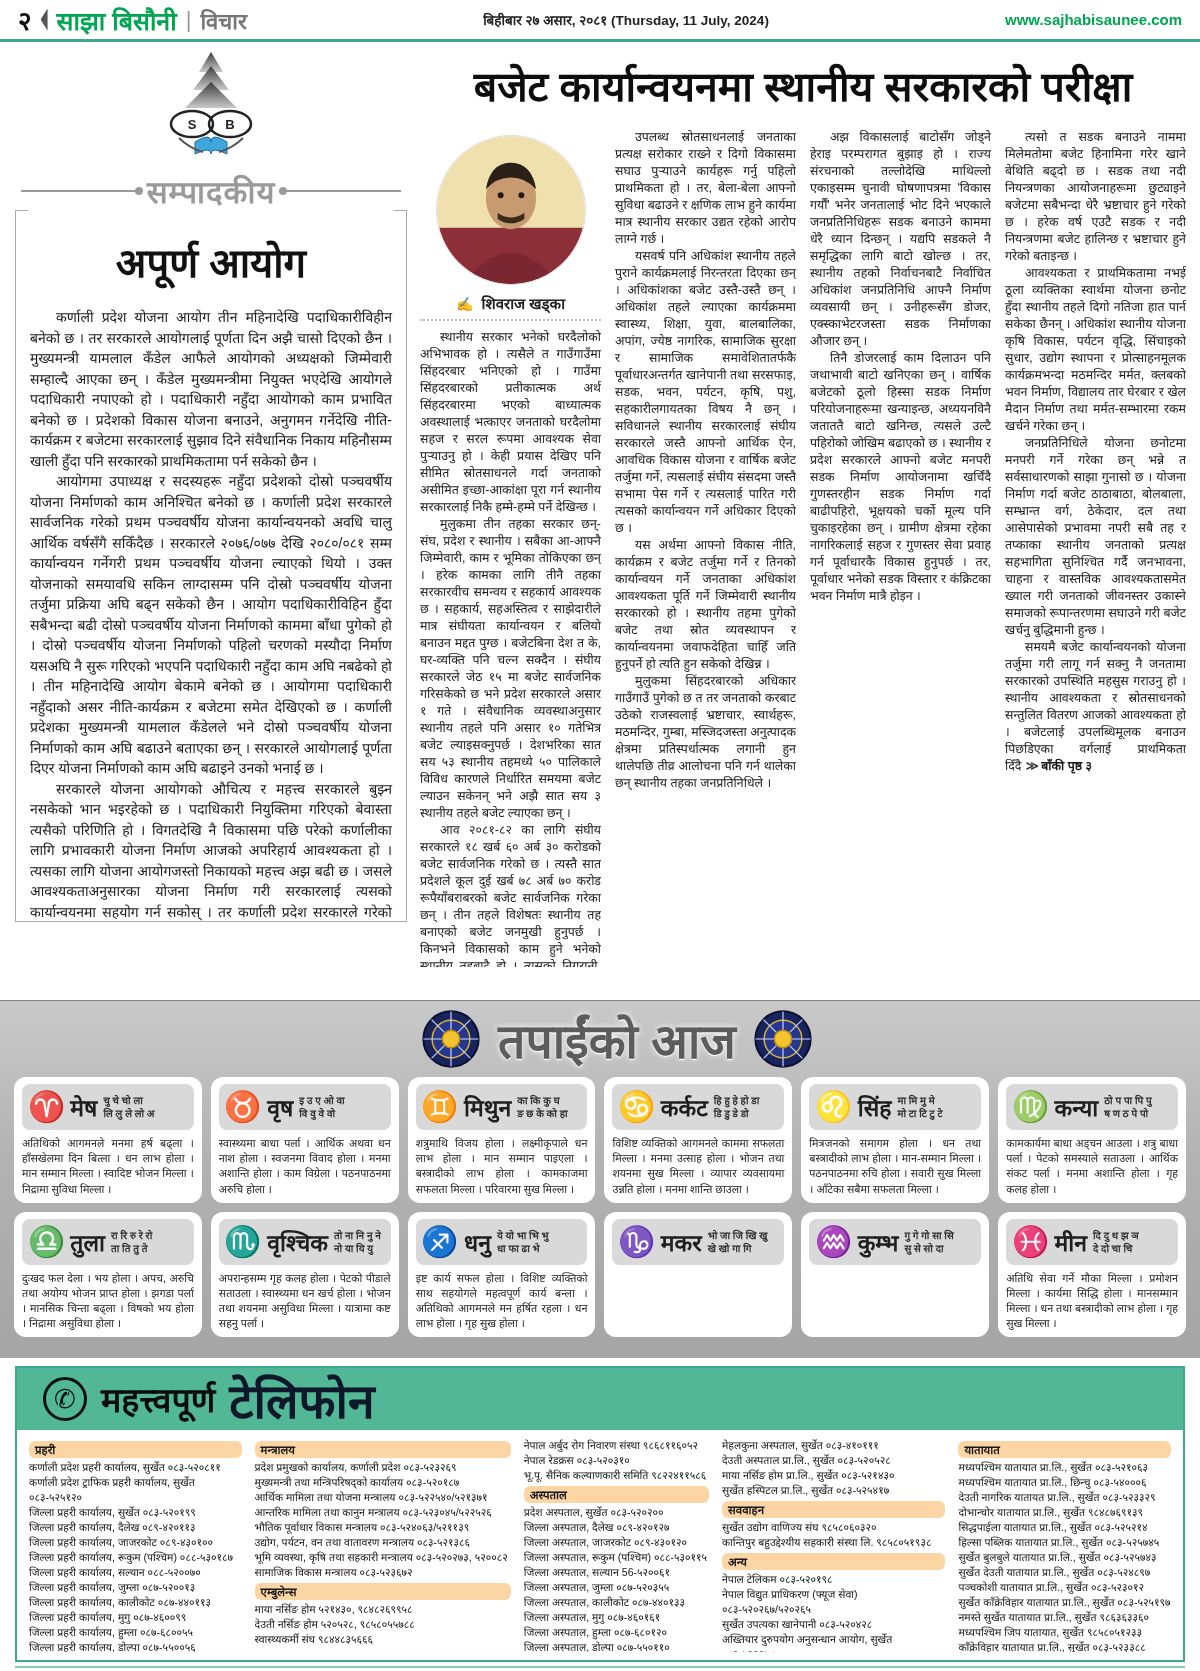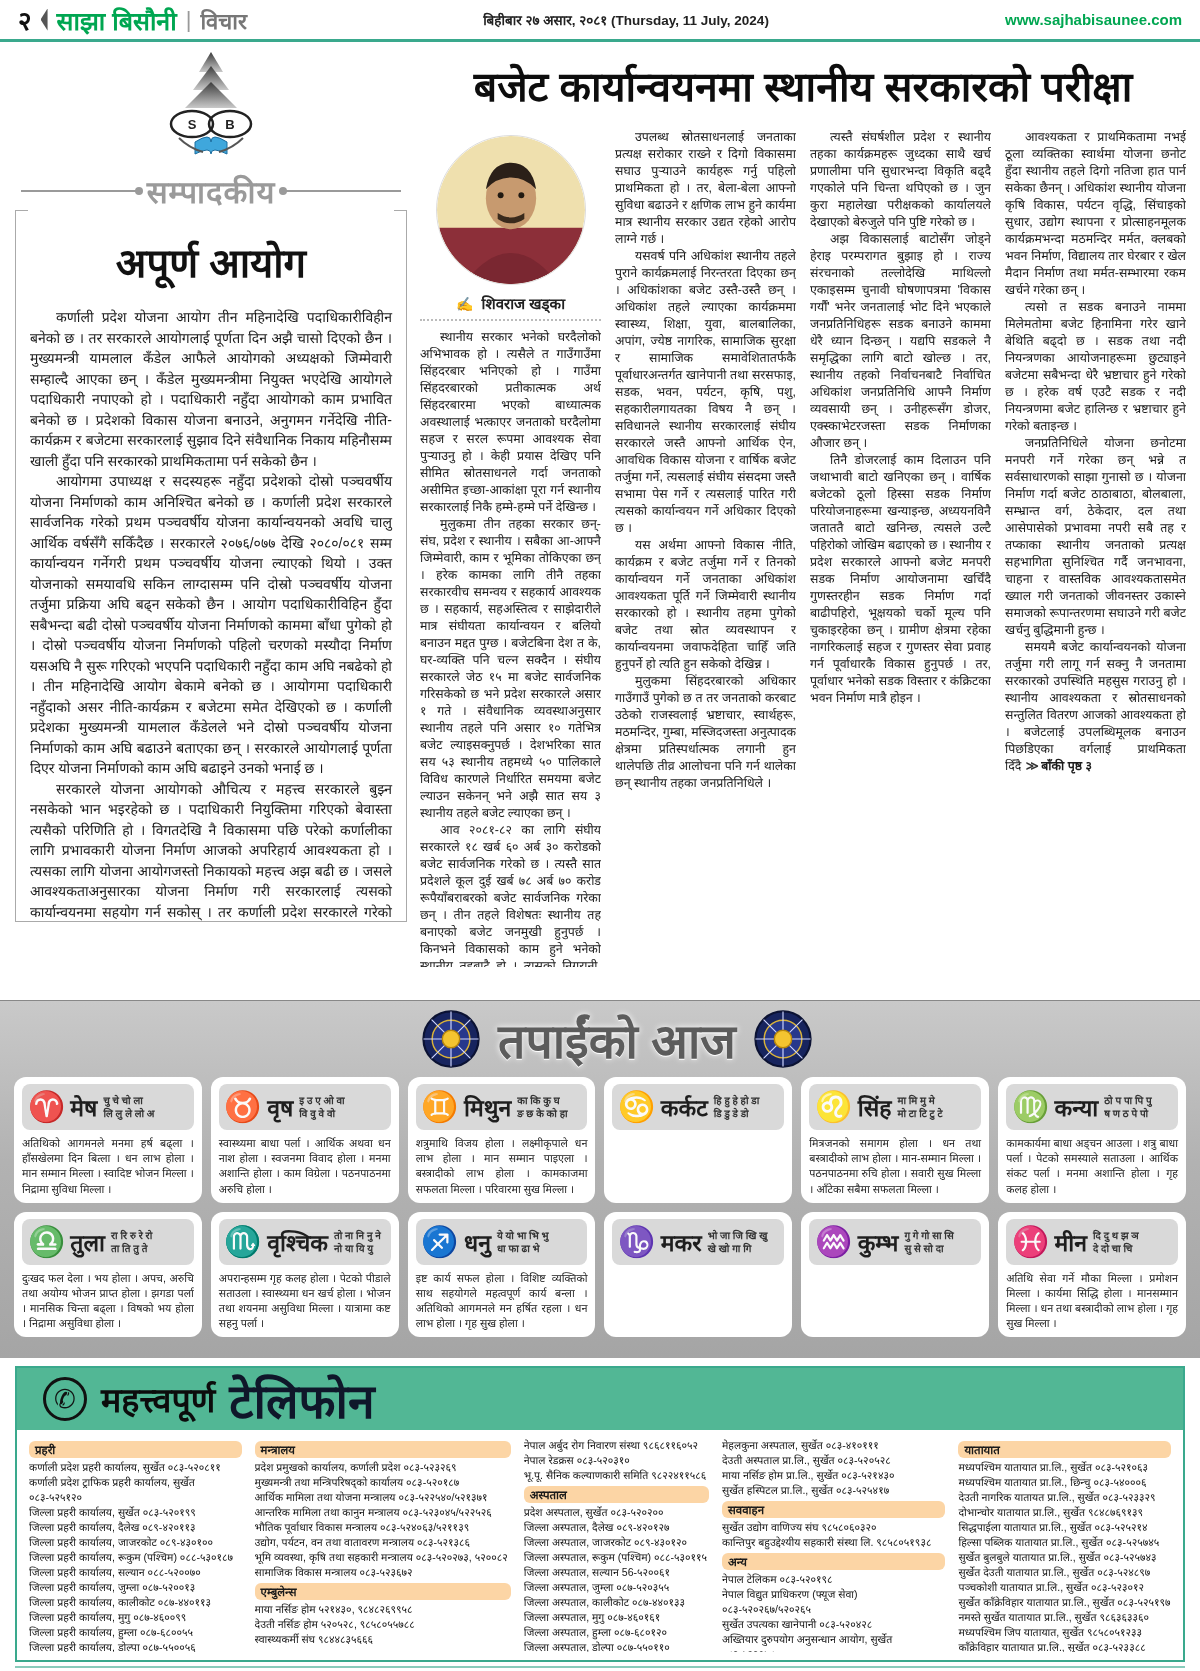--- a/index.html
+++ b/index.html
@@ -166,27 +166,26 @@
             <p class="art-p">आव २०८१-८२ का लागि संघीय सरकारले १८ खर्ब ६० अर्ब ३० करोडको बजेट सार्वजनिक गरेको छ । त्यस्तै सात प्रदेशले कूल दुई खर्ब ७८ अर्ब ७० करोड रूपैयाँबराबरको बजेट सार्वजनिक गरेका छन् । तीन तहले विशेषतः स्थानीय तह बनाएको बजेट जनमुखी हुनुपर्छ । किनभने विकासको काम हुने भनेको स्थानीय तहबाटै हो । त्यसको निगरानी, खबरदारी पनि स्थानीय तहकै हो । त्यसैले स्थानीय सरकार आफैंले ल्याएको योजना, नीति तथा कार्यक्रम, बजेट कार्यान्वयनका लागि झन् बढी सक्रिय हुनुपर्छ ।</p>
           </div>
       </div>
       <div class="art-col" id="art-col-1">
           <p class="art-p">उपलब्ध स्रोतसाधनलाई जनताका प्रत्यक्ष सरोकार राख्ने र दिगो विकासमा सघाउ पुर्‍याउने कार्यहरू गर्नु पहिलो प्राथमिकता हो । तर, बेला-बेला आफ्नो सुविधा बढाउने र क्षणिक लाभ हुने कार्यमा मात्र स्थानीय सरकार उद्यत रहेको आरोप लाग्ने गर्छ ।</p>
           <p class="art-p">यसवर्ष पनि अधिकांश स्थानीय तहले पुराने कार्यक्रमलाई निरन्तरता दिएका छन् । अधिकांशका बजेट उस्तै-उस्तै छन् । अधिकांश तहले ल्याएका कार्यक्रममा स्वास्थ्य, शिक्षा, युवा, बालबालिका, अपांग, ज्येष्ठ नागरिक, सामाजिक सुरक्षा र सामाजिक समावेशितातर्फकै पूर्वाधारअन्तर्गत खानेपानी तथा सरसफाइ, सडक, भवन, पर्यटन, कृषि, पशु, सहकारीलगायतका विषय नै छन् । सविधानले स्थानीय सरकारलाई संघीय सरकारले जस्तै आफ्नो आर्थिक ऐन, आवधिक विकास योजना र वार्षिक बजेट तर्जुमा गर्ने, त्यसलाई संघीय संसदमा जस्तै सभामा पेस गर्ने र त्यसलाई पारित गरी त्यसको कार्यान्वयन गर्ने अधिकार दिएको छ ।</p>
           <p class="art-p">यस अर्थमा आफ्नो विकास नीति, कार्यक्रम र बजेट तर्जुमा गर्ने र तिनको कार्यान्वयन गर्ने जनताका अधिकांश आवश्यकता पूर्ति गर्ने जिम्मेवारी स्थानीय सरकारको हो । स्थानीय तहमा पुगेको बजेट तथा स्रोत व्यवस्थापन र कार्यान्वयनमा जवाफदेहिता चाहिँ जति हुनुपर्ने हो त्यति हुन सकेको देखिन्न ।</p>
           <p class="art-p">मुलुकमा सिंहदरबारको अधिकार गाउँगाउँ पुगेको छ त तर जनताको करबाट उठेको राजस्वलाई भ्रष्टाचार, स्वार्थहरू, मठमन्दिर, गुम्बा, मस्जिदजस्ता अनुत्पादक क्षेत्रमा प्रतिस्पर्धात्मक लगानी हुन थालेपछि तीव्र आलोचना पनि गर्न थालेका छन् स्थानीय तहका जनप्रतिनिधिले ।</p>
         </div>
       <div class="art-col" id="art-col-2">
-          <p class="art-p">त्यस्तै संघर्षशील प्रदेश र स्थानीय तहका कार्यक्रमहरू जुध्दका साथै खर्च प्रणालीमा पनि सुधारभन्दा विकृति बढ्दै गएकोले पनि चिन्ता थपिएको छ । जुन कुरा महालेखा परीक्षकको कार्यालयले देखाएको बेरुजुले पनि पुष्टि गरेको छ ।</p>
           <p class="art-p">अझ विकासलाई बाटोसँग जोड्ने हेराइ परम्परागत बुझाइ हो । राज्य संरचनाको तल्लोदेखि माथिल्लो एकाइसम्म चुनावी घोषणापत्रमा 'विकास गर्यौं' भनेर जनतालाई भोट दिने भएकाले जनप्रतिनिधिहरू सडक बनाउने काममा धेरै ध्यान दिन्छन् । यद्यपि सडकले नै समृद्धिका लागि बाटो खोल्छ । तर, स्थानीय तहको निर्वाचनबाटै निर्वाचित अधिकांश जनप्रतिनिधि आफ्नै निर्माण व्यवसायी छन् । उनीहरूसँग डोजर, एक्स्काभेटरजस्ता सडक निर्माणका औजार छन् ।</p>
           <p class="art-p">तिनै डोजरलाई काम दिलाउन पनि जथाभावी बाटो खनिएका छन् । वार्षिक बजेटको ठूलो हिस्सा सडक निर्माण परियोजनाहरूमा खन्याइन्छ, अध्ययनविनै जताततै बाटो खनिन्छ, त्यसले उल्टै पहिरोको जोखिम बढाएको छ । स्थानीय र प्रदेश सरकारले आफ्नो बजेट मनपरी सडक निर्माण आयोजनामा खर्चिंदै गुणस्तरहीन सडक निर्माण गर्दा बाढीपहिरो, भूक्षयको चर्को मूल्य पनि चुकाइरहेका छन् । ग्रामीण क्षेत्रमा रहेका नागरिकलाई सहज र गुणस्तर सेवा प्रवाह गर्न पूर्वाधारकै विकास हुनुपर्छ । तर, पूर्वाधार भनेको सडक विस्तार र कंक्रिटका भवन निर्माण मात्रै होइन ।</p>
         </div>
       <div class="art-col" id="art-col-3">
+          <p class="art-p">त्यसो त सडक बनाउने नाममा मिलेमतोमा बजेट हिनामिना गरेर खाने बेथिति बढ्दो छ । सडक तथा नदी नियन्त्रणका आयोजनाहरूमा छुट्याइने बजेटमा सबैभन्दा धेरै भ्रष्टाचार हुने गरेको छ । हरेक वर्ष एउटै सडक र नदी नियन्त्रणमा बजेट हालिन्छ र भ्रष्टाचार हुने गरेको बताइन्छ ।</p>
           <p class="art-p">आवश्यकता र प्राथमिकतामा नभई ठूला व्यक्तिका स्वार्थमा योजना छनोट हुँदा स्थानीय तहले दिगो नतिजा हात पार्न सकेका छैनन् । अधिकांश स्थानीय योजना कृषि विकास, पर्यटन वृद्धि, सिंचाइको सुधार, उद्योग स्थापना र प्रोत्साहनमूलक कार्यक्रमभन्दा मठमन्दिर मर्मत, क्लबको भवन निर्माण, विद्यालय तार घेरबार र खेल मैदान निर्माण तथा मर्मत-सम्भारमा रकम खर्चने गरेका छन् ।</p>
-          <p class="art-p">त्यसो त सडक बनाउने नाममा मिलेमतोमा बजेट हिनामिना गरेर खाने बेथिति बढ्दो छ । सडक तथा नदी नियन्त्रणका आयोजनाहरूमा छुट्याइने बजेटमा सबैभन्दा धेरै भ्रष्टाचार हुने गरेको छ । हरेक वर्ष एउटै सडक र नदी नियन्त्रणमा बजेट हालिन्छ र भ्रष्टाचार हुने गरेको बताइन्छ ।</p>
           <p class="art-p">जनप्रतिनिधिले योजना छनोटमा मनपरी गर्ने गरेका छन् भन्ने त सर्वसाधारणको साझा गुनासो छ । योजना निर्माण गर्दा बजेट ठाठाबाठा, बोलबाला, सम्भ्रान्त वर्ग, ठेकेदार, दल तथा आसेपासेको प्रभावमा नपरी सबै तह र तप्काका स्थानीय जनताको प्रत्यक्ष सहभागिता सुनिश्चित गर्दै जनभावना, चाहना र वास्तविक आवश्यकतासमेत ख्याल गरी जनताको जीवनस्तर उकास्ने समाजको रूपान्तरणमा सघाउने गरी बजेट खर्चनु बुद्धिमानी हुन्छ ।</p>
           <p class="art-p">समयमै बजेट कार्यान्वयनको योजना तर्जुमा गरी लागू गर्न सक्नु नै जनतामा सरकारको उपस्थिति महसुस गराउनु हो । स्थानीय आवश्यकता र स्रोतसाधनको सन्तुलित वितरण आजको आवश्यकता हो । बजेटलाई उपलब्धिमूलक बनाउन पिछडिएका वर्गलाई प्राथमिकता दिँदै<span class="cont-mark"><span class="cont-chev"> ≫ </span><b>बाँकी पृष्ठ ३</b></span></p>
         </div>
     </div>
   </section>
 
   <section class="horoscope">
     <div class="horo-title-row">
       <svg width="58" height="58" viewBox="0 0 40 40">
         <circle cx="20" cy="20" r="19" fill="#17245e" stroke="#0b1233" stroke-width="1.5"></circle>
@@ -242,20 +241,21 @@
         </div>
         <div class="h-card">
           <div class="h-head">
             <span class="h-icon" style="color: rgb(46, 158, 150);">♋</span>
             <span class="h-name">कर्कट</span>
             <span class="h-let">
               <div>हि हु हे हो डा</div>
               <div>डि डु डे डो</div>
             </span>
           </div>
+          <div class="h-text">विशिष्ट व्यक्तिको आगमनले काममा सफलता मिल्ला । मनमा उत्साह होला । भोजन तथा शयनमा सुख मिल्ला । व्यापार व्यवसायमा उन्नति होला । मनमा शान्ति छाउला ।</div>
         </div>
         <div class="h-card">
           <div class="h-head">
             <span class="h-icon" style="color: rgb(216, 96, 31);">♌</span>
             <span class="h-name">सिंह</span>
             <span class="h-let">
               <div>मा मि मु मे</div>
               <div>मो टा टि टु टे</div>
             </span>
           </div>

